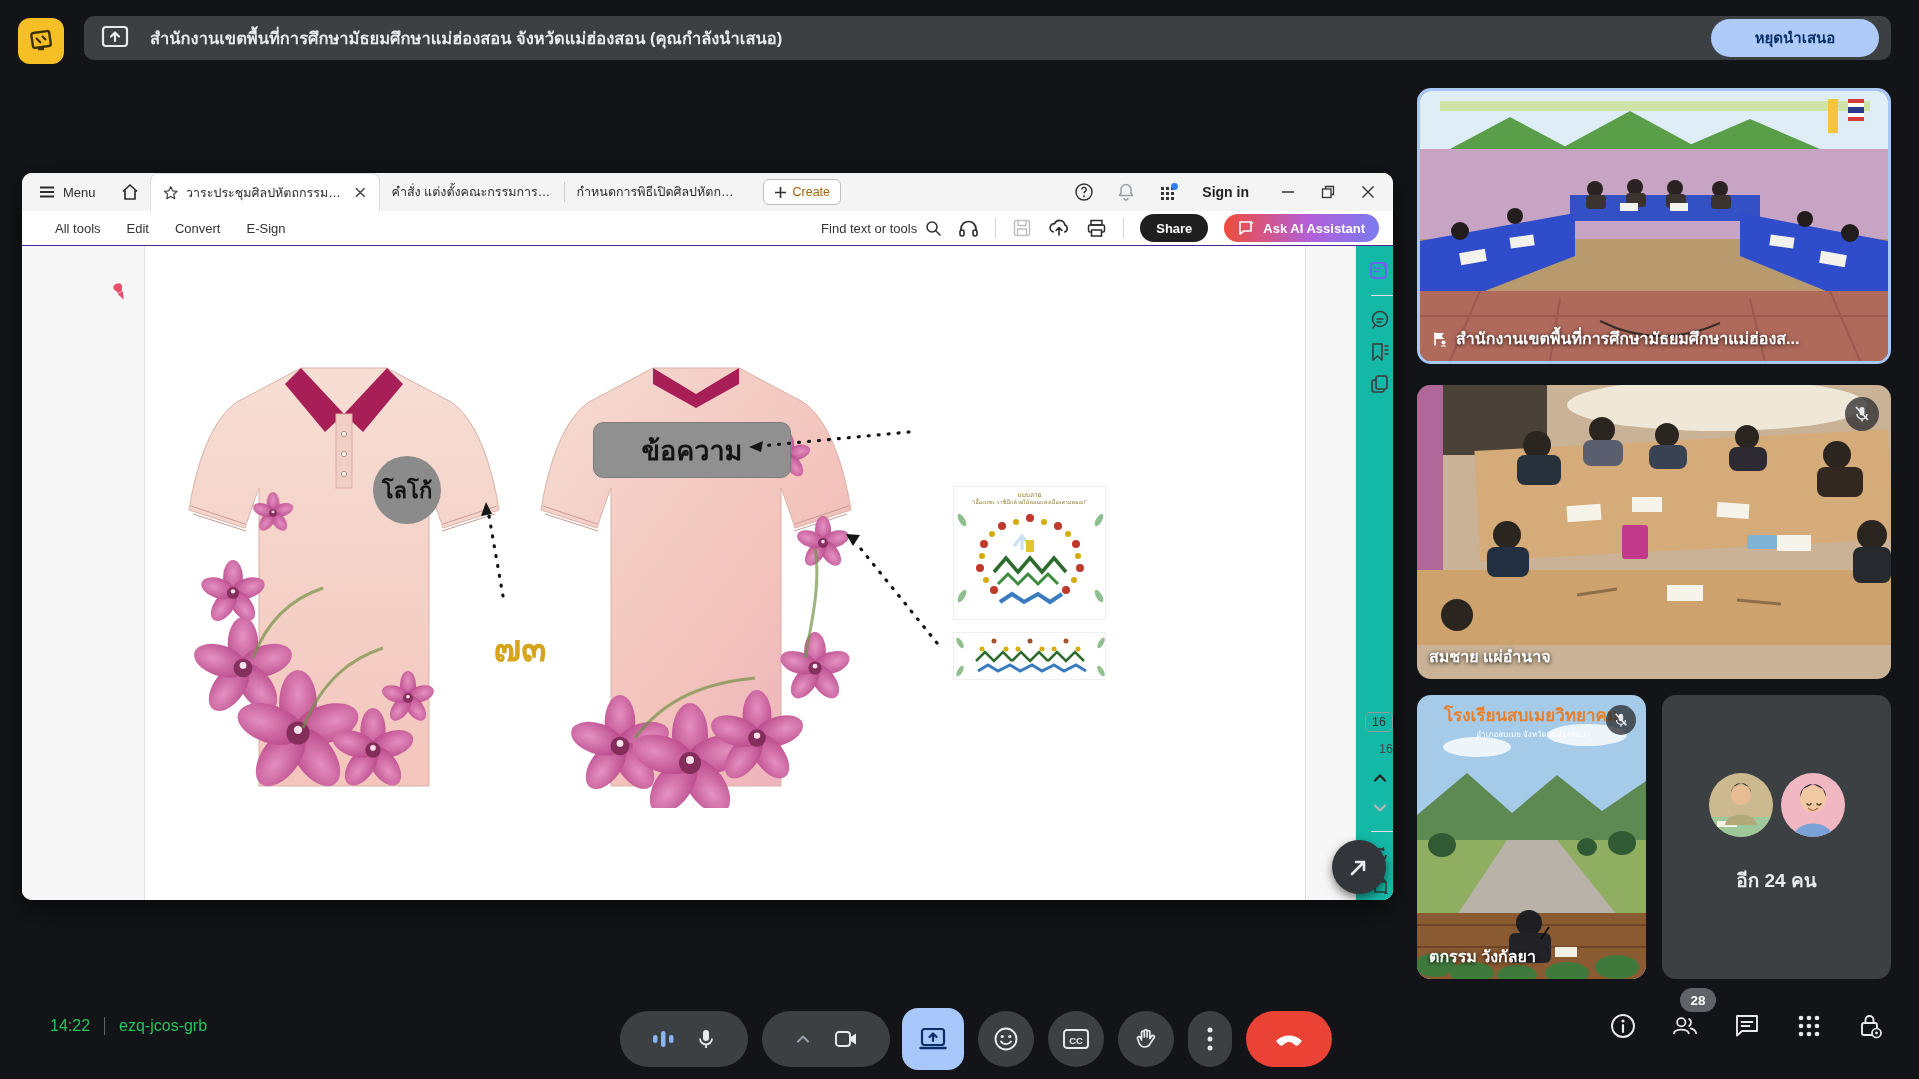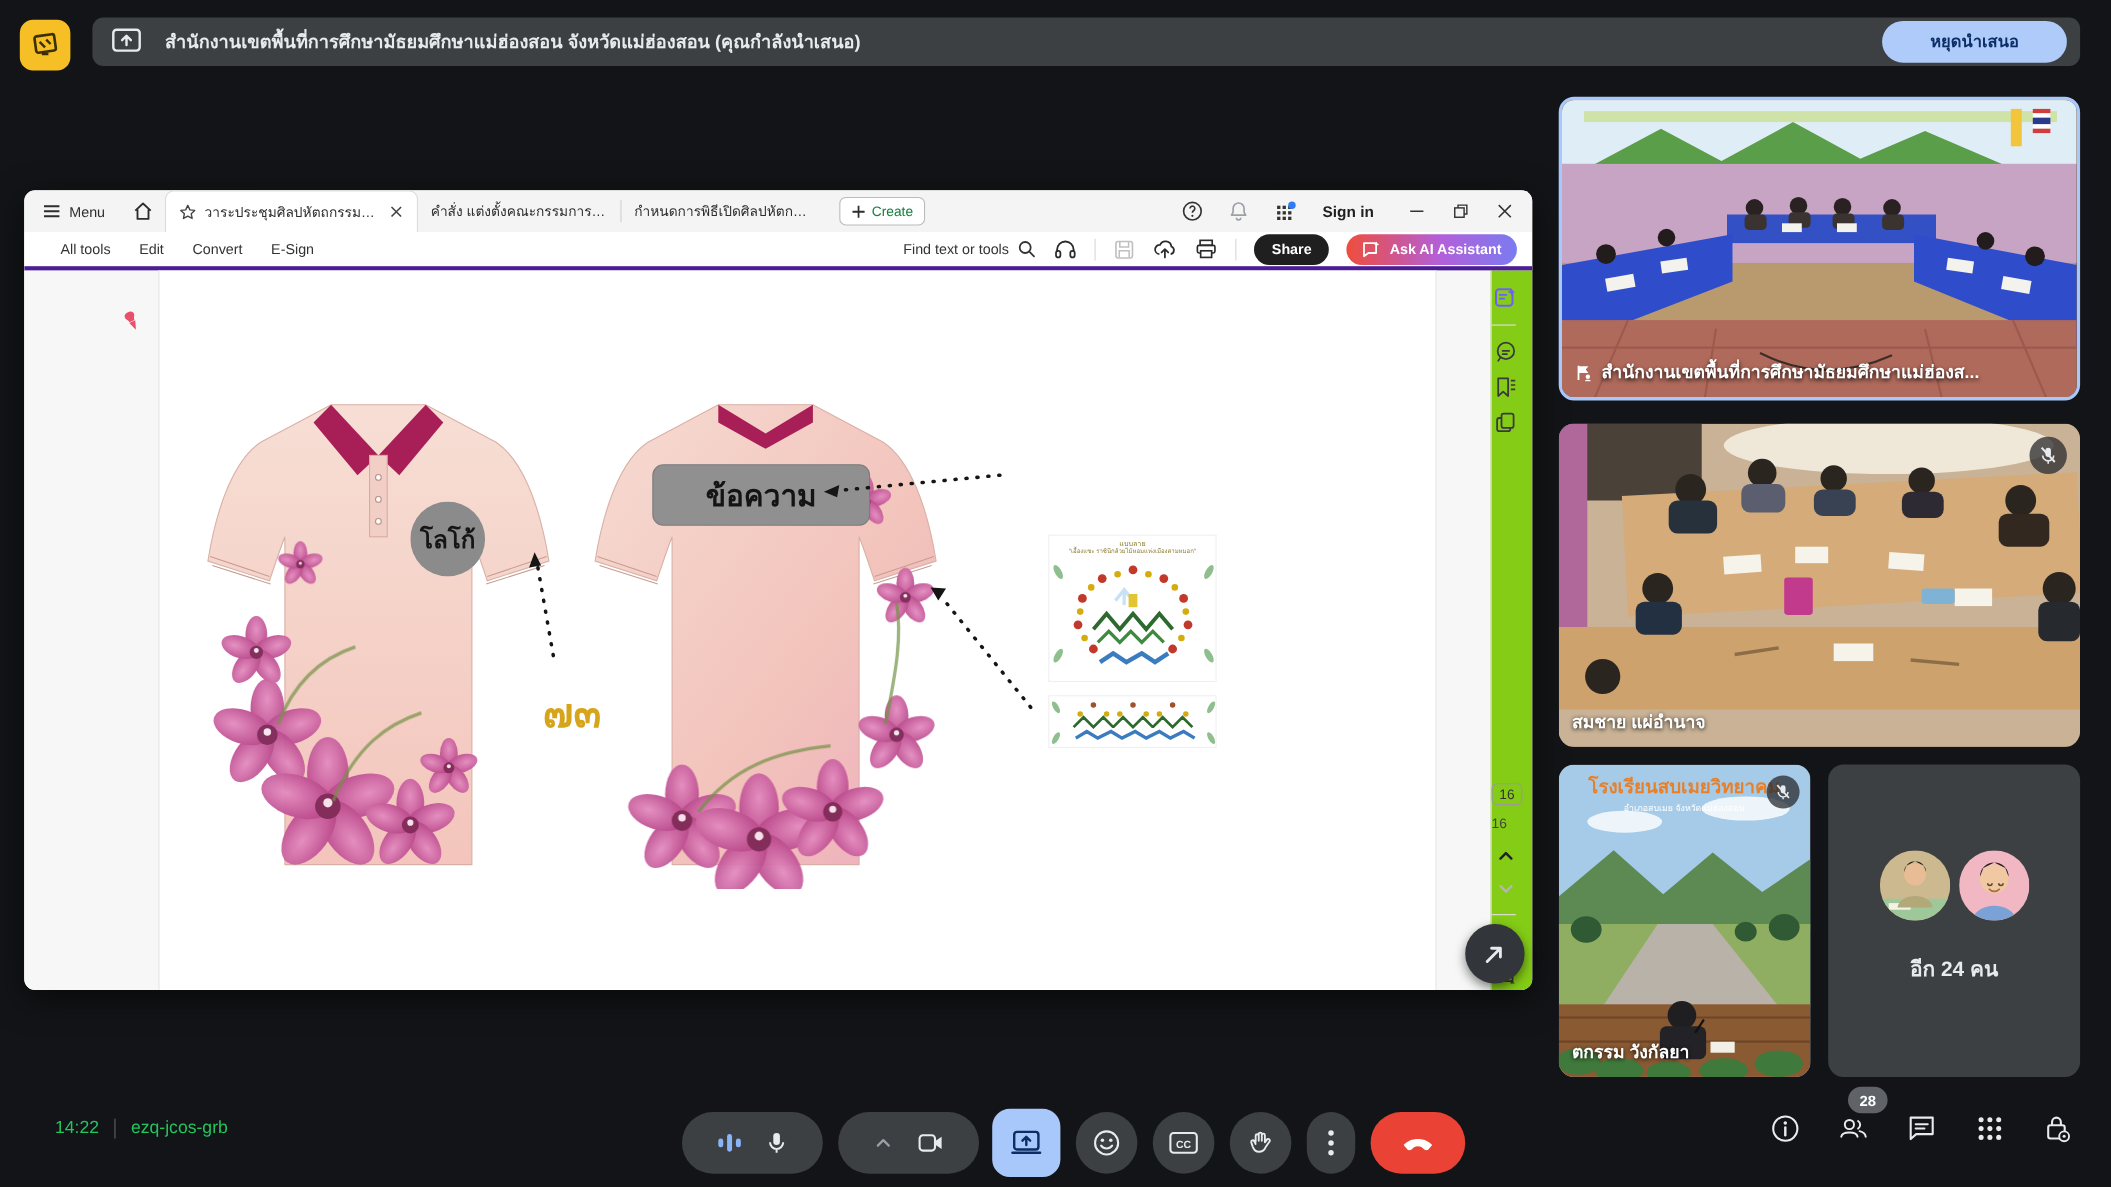--- a/index.html
+++ b/index.html
@@ -27,27 +27,27 @@
   .ac-titlebar .menu-grp { display:flex; align-items:center; gap:7px; padding:0 14px 0 16px; }
   .home-btn { padding:0 10px; display:flex; align-items:center; }
   .ac-tab { height:38px; display:flex; align-items:center; gap:8px; padding:0 12px; max-width:230px; }
   .ac-tab.active { background:#fff; border:1px solid #dcdcdc; border-bottom:none;
     border-radius:8px 8px 0 0; }
   .ac-tab .t-label { font-size:12.5px; color:#2d2d2d; white-space:nowrap; overflow:hidden;
     text-overflow:ellipsis; max-width:160px; }
   .tab-div { width:1px; height:20px; background:#d0d0d0; }
   .create-btn { margin-left:14px; height:26px; border:1px solid #bbb; border-radius:6px;
     background:#fff; display:flex; align-items:center; gap:6px; padding:0 10px;
-    font-size:12.5px; color:#15803d; cursor:pointer; }
+    font-size:12.5px; color:#a16207; cursor:pointer; }
   .ac-title-right { margin-left:auto; display:flex; align-items:center; gap:22px; padding-right:18px; }
   .signin { font-weight:700; font-size:14px; color:#1f1f1f; cursor:pointer; }
   .win-ctl { display:flex; align-items:center; gap:26px; margin-left:10px; color:#333; }
 
   .ac-toolbar { position:absolute; left:0; top:38px; width:100%; height:35px; background:#fff;
-    border-bottom:4px solid #4c1d95; display:flex; align-items:center; font-size:13px; color:#333; }
+    border-bottom:1px solid #4c1d95; display:flex; align-items:center; font-size:13px; color:#333; }
   .ac-toolbar .left-items { display:flex; gap:26px; padding-left:33px; }
   .ac-toolbar .left-items span { cursor:pointer; }
   .ac-toolbar .right-items { margin-left:auto; display:flex; align-items:center; gap:16px; padding-right:14px; }
   .find-grp { display:flex; align-items:center; gap:8px; color:#333; cursor:pointer; }
   .tb-div { width:1px; height:20px; background:#d8d8d8; }
   .share-btn { height:28px; padding:0 16px; border-radius:14px; background:#1f1f1f; color:#fff;
     font-size:13px; font-weight:700; border:none; cursor:pointer; }
   .ai-btn { height:28px; padding:0 14px; border-radius:14px; border:none; cursor:pointer;
     background:linear-gradient(90deg,#ef4d3c,#b35fd9 55%,#7b7bf0); color:#fff; font-size:13px;
     font-weight:700; display:flex; align-items:center; gap:7px; }
@@ -62,22 +62,22 @@
     color:#151515; font-size:22px; font-weight:700; }
   .text-box { position:absolute; left:448px; top:176px; width:198px; height:56px; border-radius:10px;
     background:#909090; border:1px solid #7c7c7c; display:flex; align-items:center;
     justify-content:center; color:#141414; font-size:27px; font-weight:700; }
   .gold-num { position:absolute; left:330px; top:372px; width:90px; text-align:center;
     color:#d6a51c; font-size:37px; font-weight:700; }
   .swatch { position:absolute; background:#fff; border:1px solid #efefef; }
   .pat-title { text-align:center; color:#8a7a28; font-size:6.5px; line-height:8px; padding-top:4px; }
   .pat-sub { text-align:center; color:#8a7a28; font-size:5.5px; line-height:7px; }
 
-  .ac-rail { position:absolute; right:0; top:73px; width:38px; height:654px; background:#84cc16;
-    border-left:1px solid #e8e8e9; display:flex; flex-direction:column; align-items:flex-start; }
+  .ac-rail { position:absolute; right:0; top:73px; width:38px; height:654px; background:#14b8a6;
+    border-left:1px solid #e8e8e9; display:flex; flex-direction:column; align-items:flex-end; }
   .rail-div { width:22px; height:1px; background:#e0e0e0; margin:8px 0; }
   .rail-ic { width:26px; height:26px; display:flex; align-items:center; justify-content:center;
     margin:5px 0; cursor:pointer; }
   .page-box { width:28px; height:26px; border:1px solid #9a9a9a; border-radius:5px; font-size:12.5px;
     color:#333; display:flex; align-items:center; justify-content:center; margin-top:312px; }
   .page-total { font-size:12.5px; color:#444; margin-top:10px; }
 
   .expand-fab { left:1332px; top:840px; width:54px; height:54px; border-radius:50%;
     background:#323539; box-shadow:0 4px 10px rgba(0,0,0,.5); display:flex; align-items:center;
     justify-content:center; cursor:pointer; }

